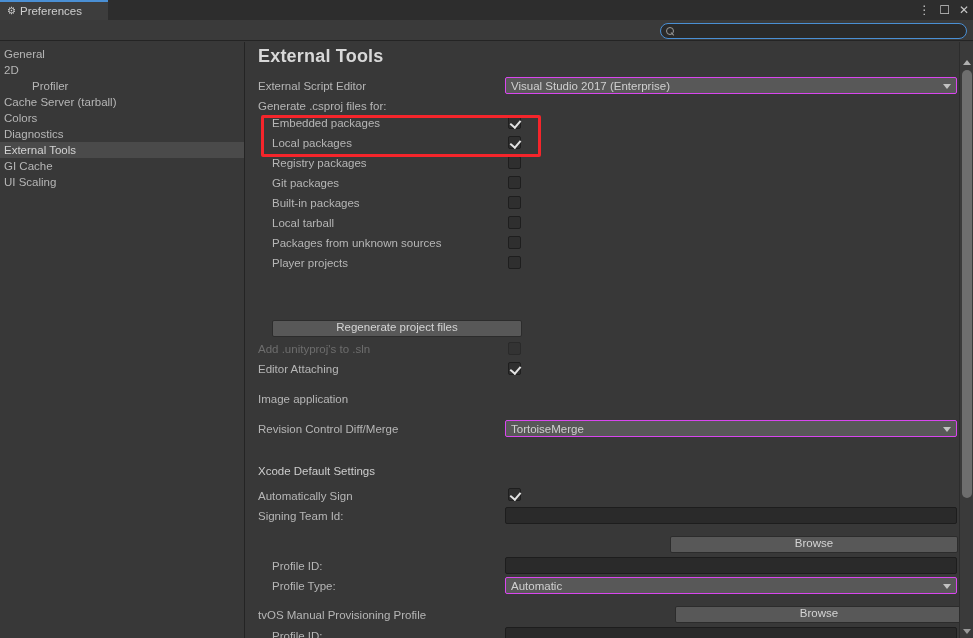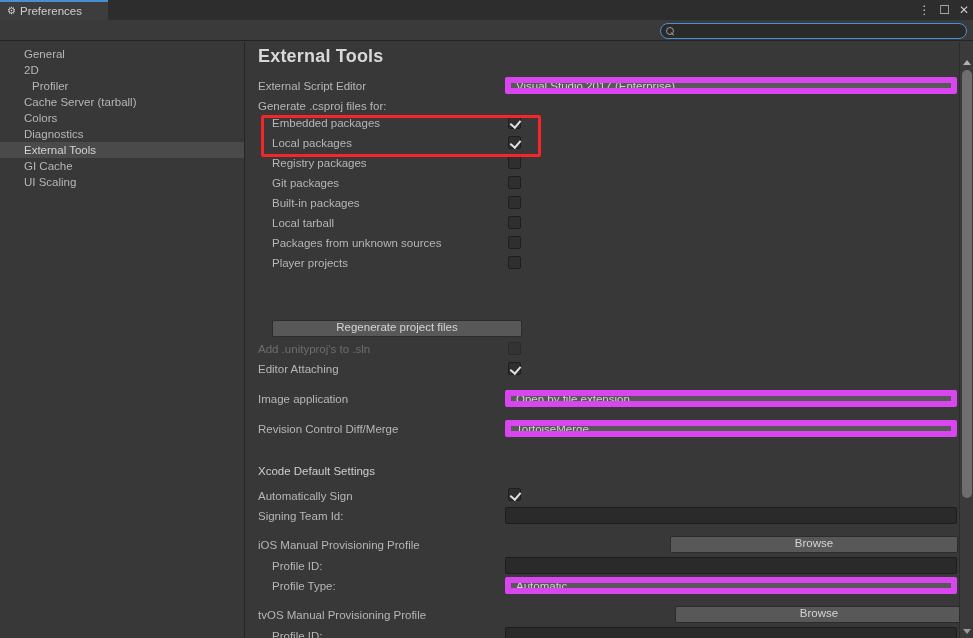--- a/index.html
+++ b/index.html
@@ -73,21 +73,21 @@
   }
 
   
   .sidebar {
     position: absolute; left: 0; top: 42px; width: 245px; height: 596px;
     background: #383838;
     border-right: 1px solid #242424;
   }
   .side-item {
     height: 16px; display: flex; align-items: center;
-    padding-left: 24px; font-size: 11.5px; color: #b6b6b6;
+    padding-left: 4px; font-size: 11.5px; color: #b6b6b6;
     cursor: default; white-space: nowrap;
   }
   .side-item.indent { padding-left: 32px; }
   .side-item.selected { background: #4a4a4a; color: #d2d2d2; }
   .side-item .tri {
     position: absolute; left: 6px;
     font-size: 7px; color: #b0b0b0; line-height: 1;
   }
   .side-item.has-tri { position: relative; }
   .side-list { padding-top: 4px; }
@@ -123,21 +123,21 @@
     width: 5px; height: 8px;
     border-right: 2px solid #e2e2e2; border-bottom: 2px solid #e2e2e2;
     transform: rotate(40deg);
   }
   .cbx.dimbox { background: #333; border-color: #2a2a2a; }
 
   
   .dd {
     position: absolute; height: 17px;
     background: #585858;
-    border: 6px solid #d946ef; border-radius: 2px;
+    border: 1px solid #d946ef; border-radius: 2px;
     display: flex; align-items: center;
     padding-left: 5px;
     font-size: 11.5px; color: #d0d0d0;
     cursor: default;
     white-space: nowrap; overflow: hidden;
   }
   .dd .caret {
     position: absolute; right: 5px; top: 6px;
     width: 0; height: 0;
     border-left: 4px solid transparent; border-right: 4px solid transparent;
@@ -287,42 +287,37 @@
       <span>Regenerate project files</span>
     </div>
 
     <div class="lbl dim" style="left:12px; top:297px;">Add .unityproj's to .sln</div>
     <div class="cbx dimbox" style="left:262px; top:300px;"></div>
 
     <div class="lbl" style="left:12px; top:317px;">Editor Attaching</div>
     <div class="cbx on" style="left:262px; top:320px;"></div>
 
     <div class="lbl" style="left:12px; top:347px;">Image application</div>
-    <div class="dd" style="left:259px; top:348px; width:452px;">
-      <span>Open by file extension</span>
-      <span class="caret"></span>
-    </div>
 
     <div class="lbl" style="left:12px; top:377px;">Revision Control Diff/Merge</div>
     <div class="dd" style="left:259px; top:378px; width:452px;">
       <span>TortoiseMerge</span>
       <span class="caret"></span>
     </div>
 
     <div class="lbl bold" style="left:12px; top:419px;">Xcode Default Settings</div>
 
     <div class="lbl" style="left:12px; top:444px;">Automatically Sign</div>
     <div class="cbx on" style="left:262px; top:446px;"></div>
 
     <div class="lbl" style="left:12px; top:464px;">Signing Team Id:</div>
     <div class="tf" style="left:259px; top:465px; width:452px;">
       <span></span>
     </div>
 
-    <div class="lbl" style="left:12px; top:493px;">iOS Manual Provisioning Profile</div>
     <div class="btn" style="left:424px; top:494px; width:288px;">
       <span>Browse</span>
     </div>
 
     <div class="lbl" style="left:26px; top:514px;">Profile ID:</div>
     <div class="tf" style="left:259px; top:515px; width:452px;">
       <span></span>
     </div>
 
     <div class="lbl" style="left:26px; top:534px;">Profile Type:</div>

